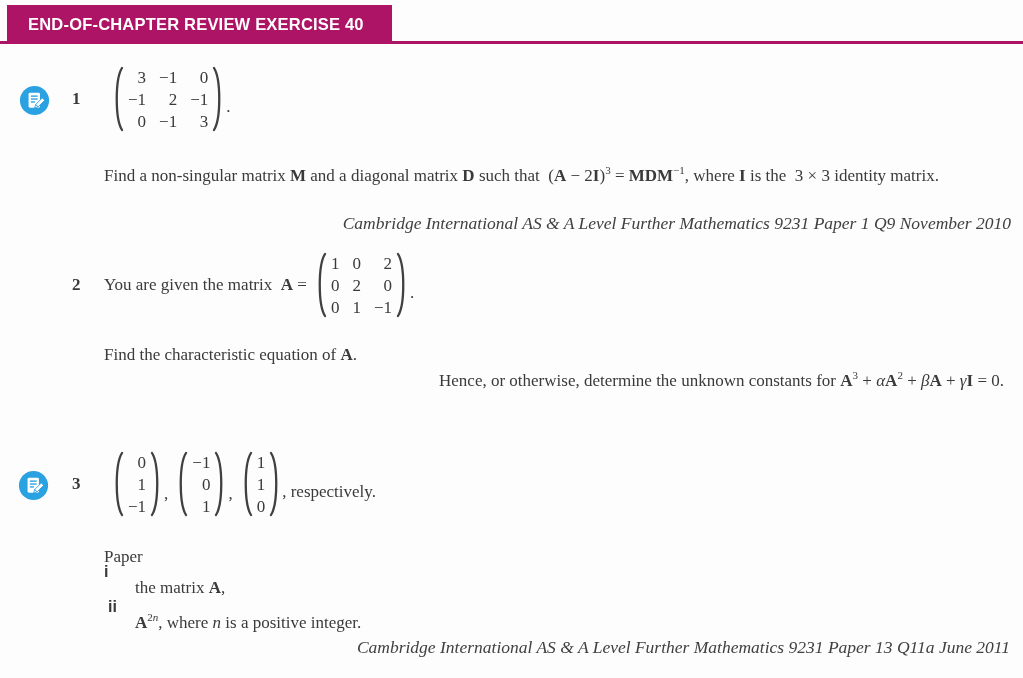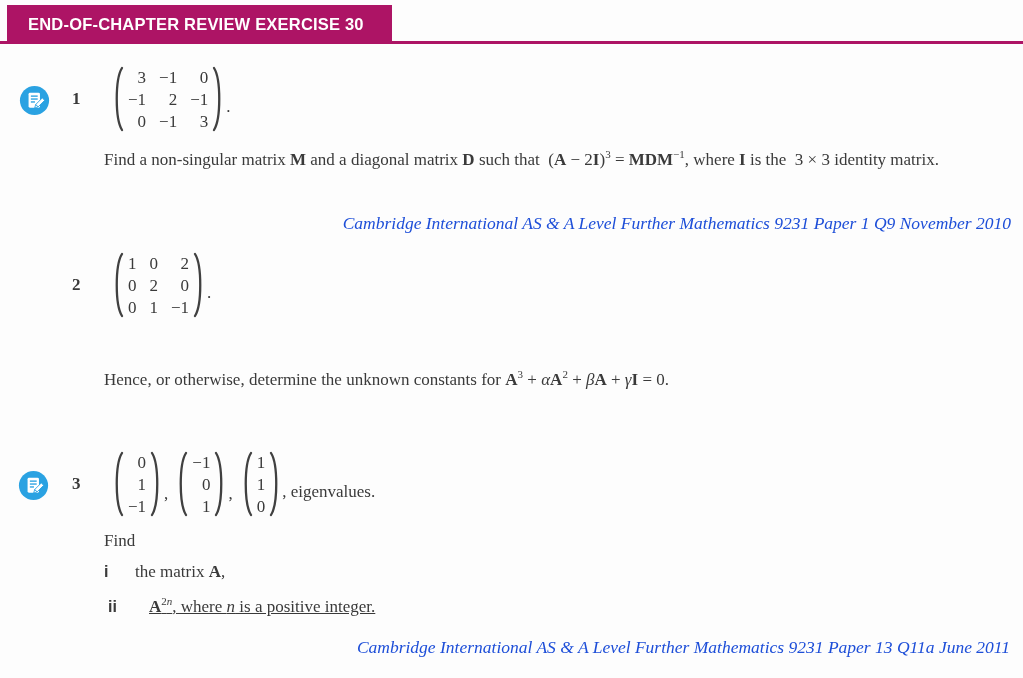--- a/index.html
+++ b/index.html
@@ -28,27 +28,27 @@
   }
   .banner span{
     font-family:"Liberation Sans","DejaVu Sans",sans-serif;
     font-weight:bold;font-size:16.5px;color:#ffffff;letter-spacing:.2px;
   }
   .rule{
     position:absolute;left:0;top:41px;width:1023px;height:3px;
     background:var(--accent);z-index:1;
   }
   
-  .txt{position:absolute;font-size:17px;line-height:26px;color:var(--ink);}
+  .txt{position:absolute;font-size:17px;line-height:26px;color:var(--ink);margin-top:16px;}
   .txt b{font-weight:bold;}
   .txt i{font-style:italic;}
   sup{font-size:11px;line-height:0;}
   .attr{
     position:absolute;left:0;text-align:right;
-    font-style:italic;font-size:17.5px;color:#1d4ed8;
+    font-style:italic;font-size:17.5px;color:#404040;
   }
   
   .qrow{
     position:absolute;display:flex;align-items:center;height:70px;
     font-size:17px;color:var(--ink);white-space:nowrap;
   }
   .qnum{
     font-weight:bold;width:32px;flex:0 0 32px;font-size:17px;
   }
   .qtext b{font-weight:bold;}
@@ -71,21 +71,21 @@
   
   .qicon{position:absolute;width:31px;height:31px;}
 </style>
 </head>
 <body>
 
 <div class="page">
 
   <div class="rule"></div>
   <header class="banner">
-    <span>END-OF-CHAPTER REVIEW EXERCISE 30</span>
+    <span>END-OF-CHAPTER REVIEW EXERCISE 40</span>
   </header>
 
   <svg class="qicon" style="left:19px;top:85px;" viewBox="0 0 34 34">
     <circle cx="17" cy="17" r="16" fill="#2aa2e2"></circle>
     <rect x="10.5" y="8.5" width="12.5" height="16.5" rx="1.6" fill="#ffffff"></rect>
     <line x1="13" y1="12.2" x2="20.5" y2="12.2" stroke="#2aa2e2" stroke-width="1.5"></line>
     <line x1="13" y1="15.4" x2="20.5" y2="15.4" stroke="#2aa2e2" stroke-width="1.5"></line>
     <line x1="13" y1="18.6" x2="17.5" y2="18.6" stroke="#2aa2e2" stroke-width="1.5"></line>
     <g transform="rotate(45 21.5 20.5)">
       <rect x="19.9" y="13.2" width="3.7" height="10.2" fill="#ffffff" stroke="#2aa2e2" stroke-width="0.9"></rect>
@@ -116,20 +116,21 @@
     </span>
     <span class="qtext suffix">.</span>
   </div>
 
   <div class="txt" style="left:104px;top:147px;width:912px;">Find a non-singular matrix <b>M</b> and a diagonal matrix <b>D</b> such that&nbsp; (<b>A</b> − 2<b>I</b>)<sup>3</sup> = <b>MDM</b><sup>−1</sup>, where <b>I</b> is the&nbsp; 3 × 3 identity matrix.</div>
 
   <div class="attr" style="top:213px;width:1011px;">Cambridge International AS &amp; A Level Further Mathematics 9231 Paper 1 Q9 November 2010</div>
 
   <div class="qrow" style="left:72px;top:250px;">
     <span class="qnum">2</span>
+    <span class="qtext">You are given the matrix&nbsp; <b>A</b> =</span>
     <span class="matrix">
       <svg class="paren" viewBox="0 0 13 68">
           <path d="M11 3 C 4 14, 4 54, 11 65"></path>
         </svg>
       <span class="mgrid" style="grid-template-columns: repeat(3, auto);">
           <span class="mcell">1</span>
           <span class="mcell">0</span>
           <span class="mcell">2</span>
           <span class="mcell">0</span>
           <span class="mcell">2</span>
@@ -138,22 +139,23 @@
           <span class="mcell">1</span>
           <span class="mcell">−1</span>
         </span>
       <svg class="paren" viewBox="0 0 13 68">
           <path d="M2 3 C 9 14, 9 54, 2 65"></path>
         </svg>
     </span>
     <span class="qtext suffix">.</span>
   </div>
 
-
-  <div class="txt" style="left:104px;top:367px;width:900px;">Hence, or otherwise, determine the unknown constants for <b>A</b><sup>3</sup> + <i>α</i><b>A</b><sup>2</sup> + <i>β</i><b>A</b> + <i>γ</i><b>I</b> = 0.</div>
+  <div class="txt" style="left:104px;top:326px;width:900px;">Find the characteristic equation of <b>A</b>.</div>
+
+  <div class="txt" style="left:104px;top:352px;width:900px;text-align:right;">Hence, or otherwise, determine the unknown constants for <b>A</b><sup>3</sup> + <i>α</i><b>A</b><sup>2</sup> + <i>β</i><b>A</b> + <i>γ</i><b>I</b> = 0.</div>
 
 
   <svg class="qicon" style="left:18px;top:470px;" viewBox="0 0 34 34">
     <circle cx="17" cy="17" r="16" fill="#2aa2e2"></circle>
     <rect x="10.5" y="8.5" width="12.5" height="16.5" rx="1.6" fill="#ffffff"></rect>
     <line x1="13" y1="12.2" x2="20.5" y2="12.2" stroke="#2aa2e2" stroke-width="1.5"></line>
     <line x1="13" y1="15.4" x2="20.5" y2="15.4" stroke="#2aa2e2" stroke-width="1.5"></line>
     <line x1="13" y1="18.6" x2="17.5" y2="18.6" stroke="#2aa2e2" stroke-width="1.5"></line>
     <g transform="rotate(45 21.5 20.5)">
       <rect x="19.9" y="13.2" width="3.7" height="10.2" fill="#ffffff" stroke="#2aa2e2" stroke-width="0.9"></rect>
@@ -197,26 +199,26 @@
         </svg>
       <span class="mgrid" style="grid-template-columns: repeat(1, auto);">
           <span class="mcell">1</span>
           <span class="mcell">1</span>
           <span class="mcell">0</span>
         </span>
       <svg class="paren" viewBox="0 0 13 68">
           <path d="M2 3 C 9 14, 9 54, 2 65"></path>
         </svg>
     </span>
-    <span class="qtext suffix">, eigenvalues.</span>
+    <span class="qtext suffix">, respectively.</span>
   </div>
 
-  <div class="txt" style="left:104px;top:528px;">Find</div>
+  <div class="txt" style="left:104px;top:528px;">Paper</div>
 
   <div class="plabel" style="left:104px;top:563px;">i</div>
   <div class="txt" style="left:135px;top:559px;font-family:Liberation Serif, serif;">the matrix <b>A</b>,</div>
 
   <div class="plabel" style="left:108px;top:598px;">ii</div>
-  <div class="txt" style="left:149px;top:594px;text-decoration:underline;"><b>A</b><sup>2<i>n</i></sup>, where <i>n</i> is a positive integer.</div>
+  <div class="txt" style="left:135px;top:594px;"><b>A</b><sup>2<i>n</i></sup>, where <i>n</i> is a positive integer.</div>
 
   <div class="attr" style="top:637px;width:1010px;">Cambridge International AS &amp; A Level Further Mathematics 9231 Paper 13 Q11a June 2011</div>
 
 </div>
 
 </body></html>

